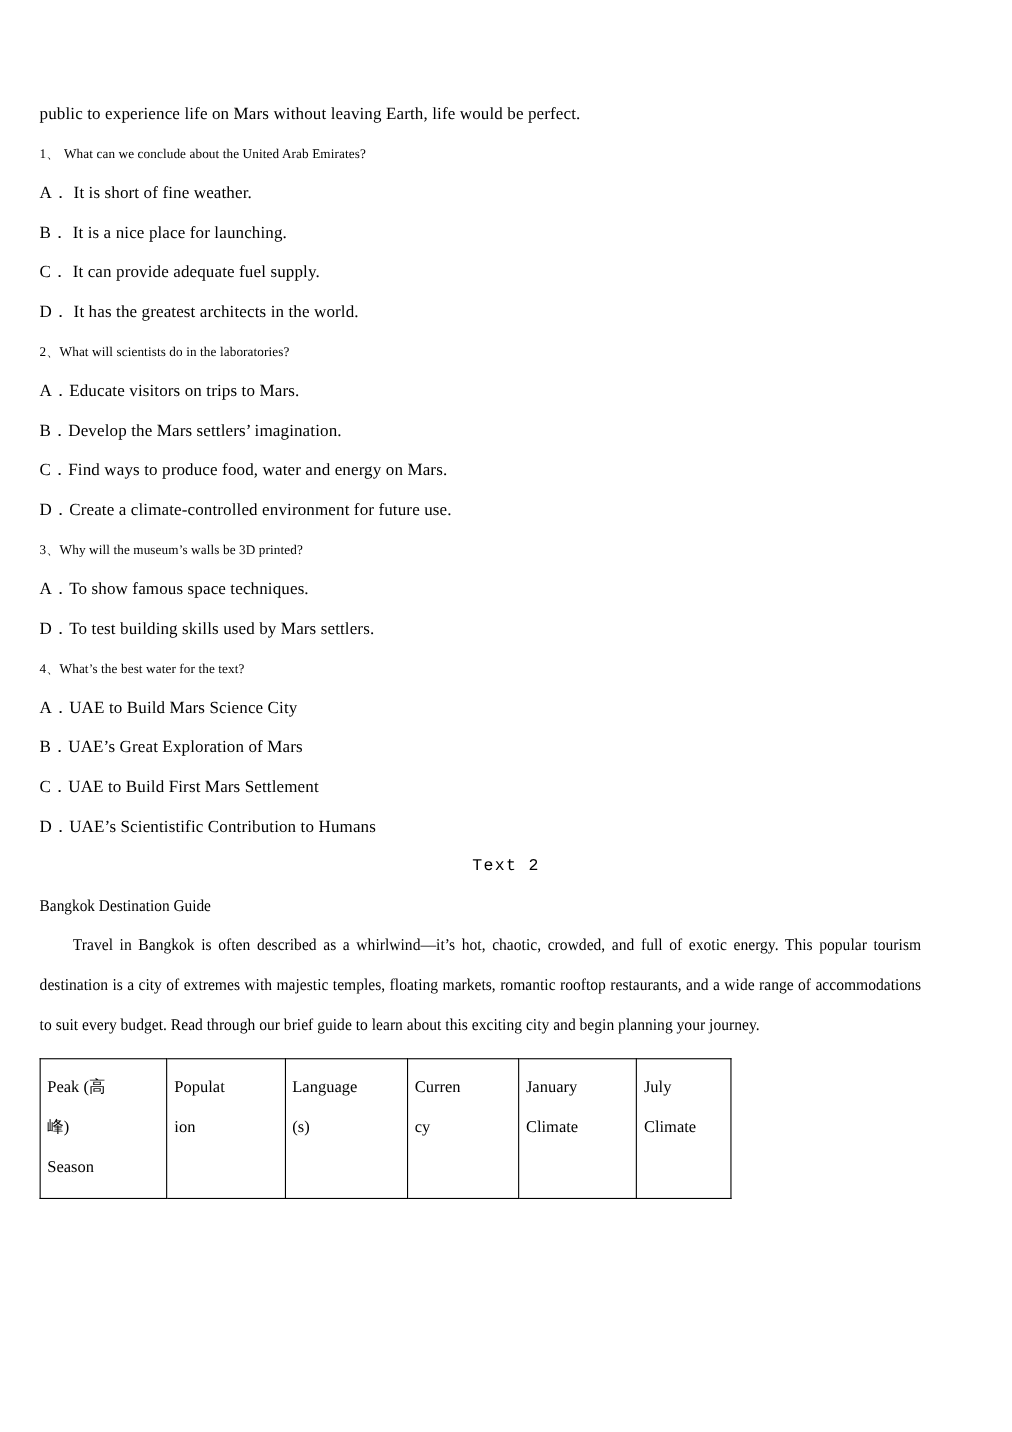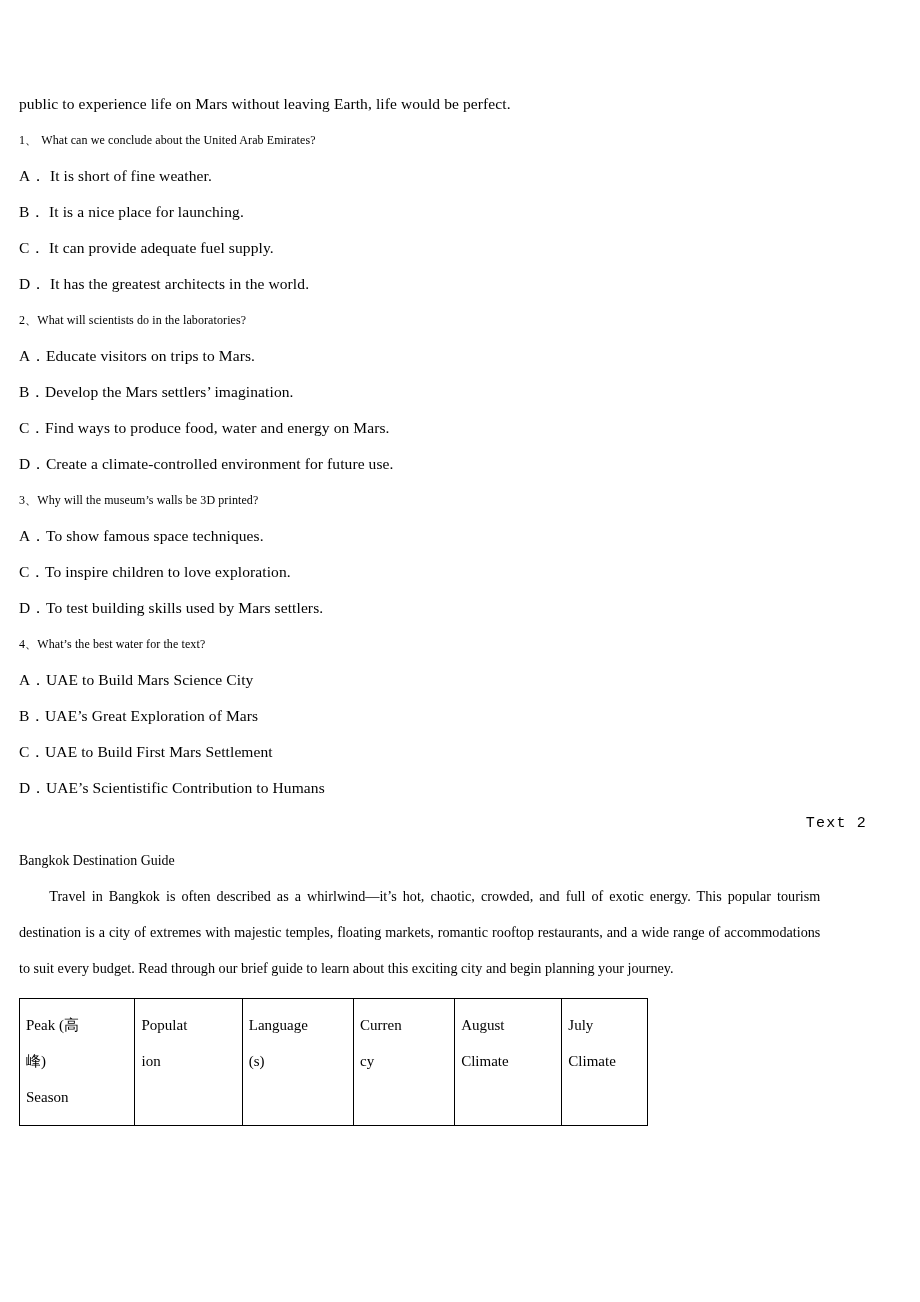--- a/index.html
+++ b/index.html
@@ -14,21 +14,21 @@
   }
   .page {
     position: relative;
     width: 920px;
     height: 1302px;
     background: #ffffff;
     overflow: hidden;
   }
   .content {
     position: absolute;
-    left: 19px;
+    left: 36px;
     top: 86px;
     width: 848px;
   }
 
   
   .line {
     font-size: 15.5px;
     line-height: 36px;
     height: 36px;
     white-space: nowrap;
@@ -47,21 +47,21 @@
     display: inline-block;
   }
   .gap-sm { display: inline-block; width: 4px; }
 
   
   .text-heading {
     font-family: "Liberation Mono", "DejaVu Sans Mono", monospace;
     font-size: 15px;
     line-height: 36px;
     height: 36px;
-    text-align: right;
+    text-align: center;
     letter-spacing: 1.2px;
     width: 848px;
   }
 
   
   .subtitle {
     font-size: 15px;
     line-height: 36px;
     height: 36px;
     transform: scaleX(0.93);
@@ -162,23 +162,20 @@
       <span class="opt-letter">D．</span><span>Create a climate-controlled environment for future use.</span>
     </div>
 
     <div class="line q-line">
       <span class="num">3、</span><span>Why will the museum’s walls be 3D printed?</span>
     </div>
     <div class="line opt-line">
       <span class="opt-letter">A．</span><span>To show famous space techniques.</span>
     </div>
     <div class="line opt-line">
-      <span class="opt-letter">C．</span><span>To inspire children to love exploration.</span>
-    </div>
-    <div class="line opt-line">
       <span class="opt-letter">D．</span><span>To test building skills used by Mars settlers.</span>
     </div>
 
     <div class="line q-line">
       <span class="num">4、</span><span>What’s the best water for the text?</span>
     </div>
     <div class="line opt-line">
       <span class="opt-letter">A．</span><span>UAE to Build Mars Science City</span>
     </div>
     <div class="line opt-line">
@@ -212,21 +209,21 @@
             </td>
             <td class="col3">
               <span class="l1">Language</span>
               <span class="l2">(s)</span>
             </td>
             <td class="col4">
               <span class="l1">Curren</span>
               <span class="l2">cy</span>
             </td>
             <td class="col5">
-              <span class="l1">August</span>
+              <span class="l1">January</span>
               <span class="l2">Climate</span>
             </td>
             <td class="col6">
               <span class="l1">July</span>
               <span class="l2">Climate</span>
             </td>
           </tr>
         </tbody>
       </table>
     </div>

